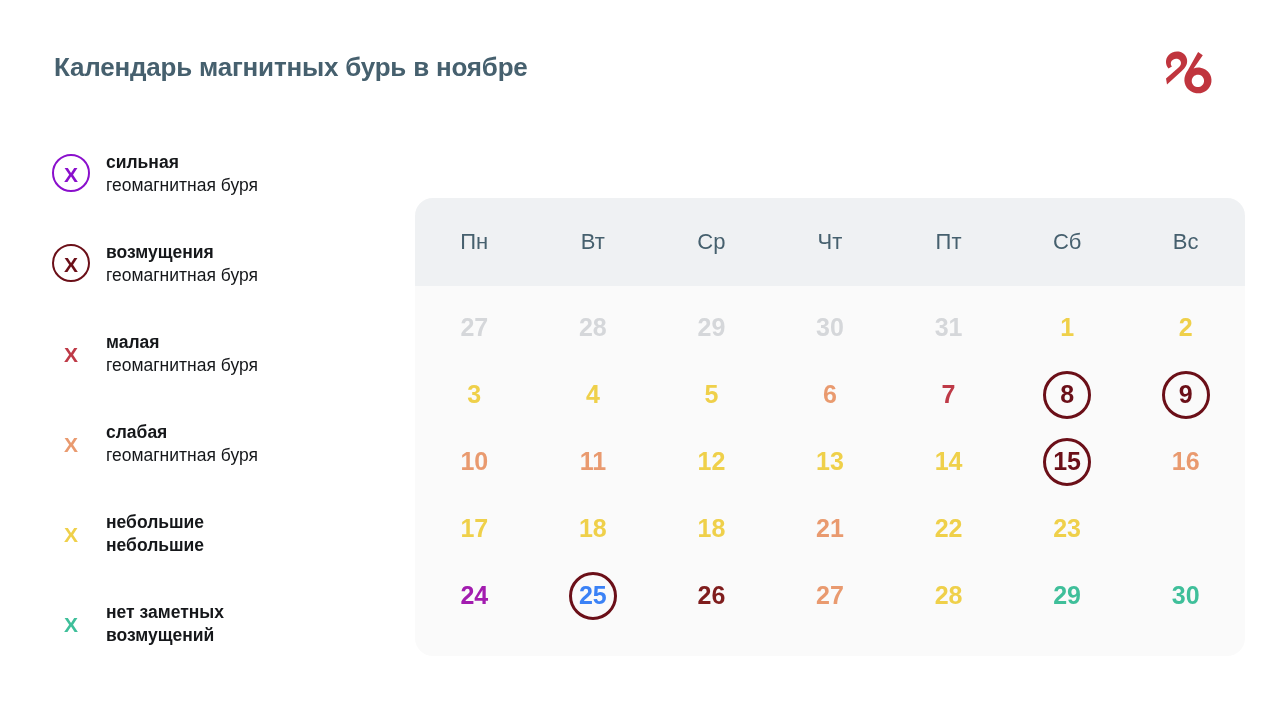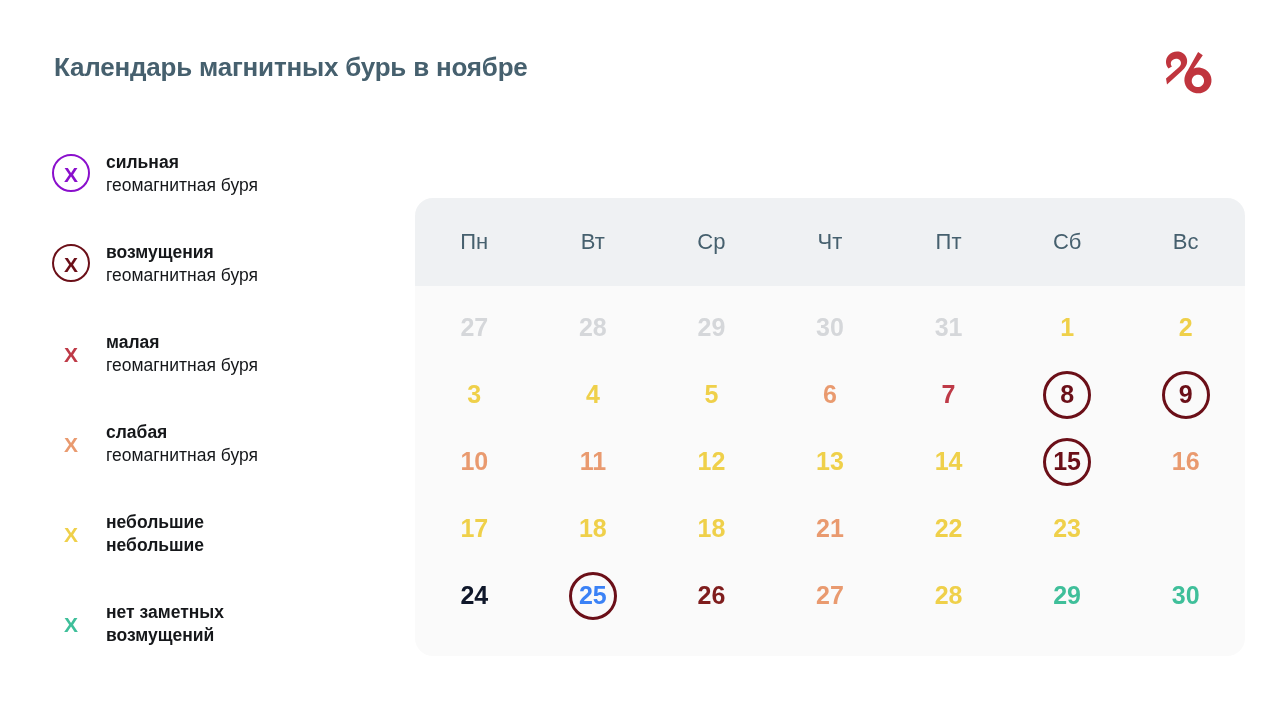--- a/index.html
+++ b/index.html
@@ -323,21 +323,21 @@
         </div>
         <div class="cal-cell">
           <div class="day" style="color: rgb(239, 208, 74);">22</div>
         </div>
         <div class="cal-cell">
           <div class="day" style="color: rgb(239, 208, 74);">23</div>
         </div>
       </div>
       <div class="cal-row">
         <div class="cal-cell">
-          <div class="day" style="color: #0f172a;">24</div>
+          <div class="day" style="color: #a21caf;">24</div>
         </div>
         <div class="cal-cell">
           <div class="day circled" style="color: #3b82f6;">25</div>
         </div>
         <div class="cal-cell">
           <div class="day" style="color: #7f1d1d;">26</div>
         </div>
         <div class="cal-cell">
           <div class="day" style="color: rgb(233, 154, 111);">27</div>
         </div>

